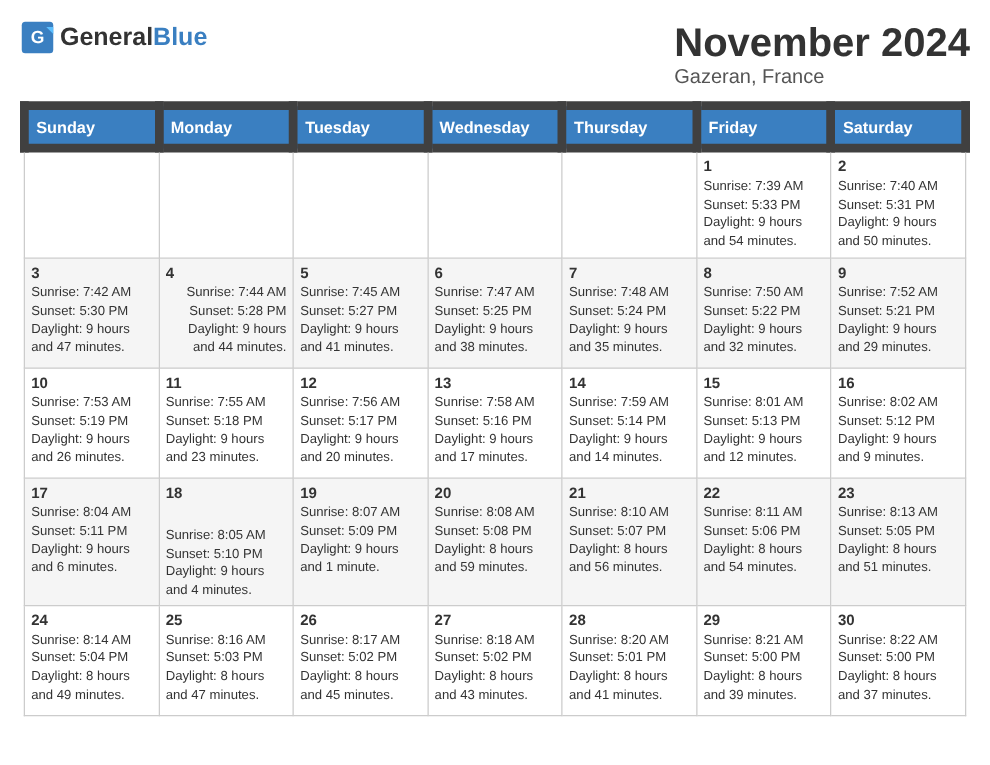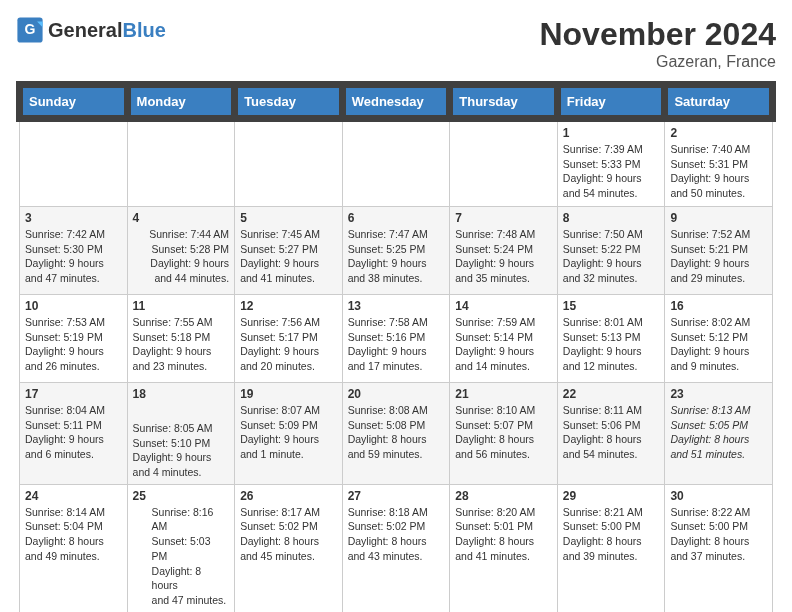--- a/index.html
+++ b/index.html
@@ -28,21 +28,20 @@
       line-height: 1.1;
     }
     .logo-general { color: #333; }
     .logo-blue { color: #3a7fc1; }
     .logo-icon {
       width: 28px;
       height: 28px;
       margin-right: 4px;
     }
     .title-block {
-      text-align: right;
     }
     .month-title {
       font-size: 32px;
       font-weight: bold;
       color: #333;
     }
     .location {
       font-size: 16px;
       color: #555;
     }
@@ -281,37 +280,37 @@
         </td>
         <td>
           <div class="day-num">22</div>
           <div class="day-info" style="white-space: pre-line;">Sunrise: 8:11 AM
 Sunset: 5:06 PM
 Daylight: 8 hours
 and 54 minutes.</div>
         </td>
         <td>
           <div class="day-num">23</div>
-          <div class="day-info" style="white-space: pre-line; font-style: italic;">Sunrise: 8:13 AM
+          <div class="day-info" style="white-space: pre-line;">Sunrise: 8:13 AM
 Sunset: 5:05 PM
 Daylight: 8 hours
 and 51 minutes.</div>
         </td>
       </tr>
       <tr>
         <td>
           <div class="day-num">24</div>
           <div class="day-info" style="white-space: pre-line;">Sunrise: 8:14 AM
 Sunset: 5:04 PM
 Daylight: 8 hours
 and 49 minutes.</div>
         </td>
         <td>
           <div class="day-num">25</div>
-          <div class="day-info" style="white-space: pre-line; margin-left: 19px;">Sunrise: 8:16 AM
+          <div class="day-info" style="white-space: pre-line;">Sunrise: 8:16 AM
 Sunset: 5:03 PM
 Daylight: 8 hours
 and 47 minutes.</div>
         </td>
         <td>
           <div class="day-num">26</div>
           <div class="day-info" style="white-space: pre-line;">Sunrise: 8:17 AM
 Sunset: 5:02 PM
 Daylight: 8 hours
 and 45 minutes.</div>

